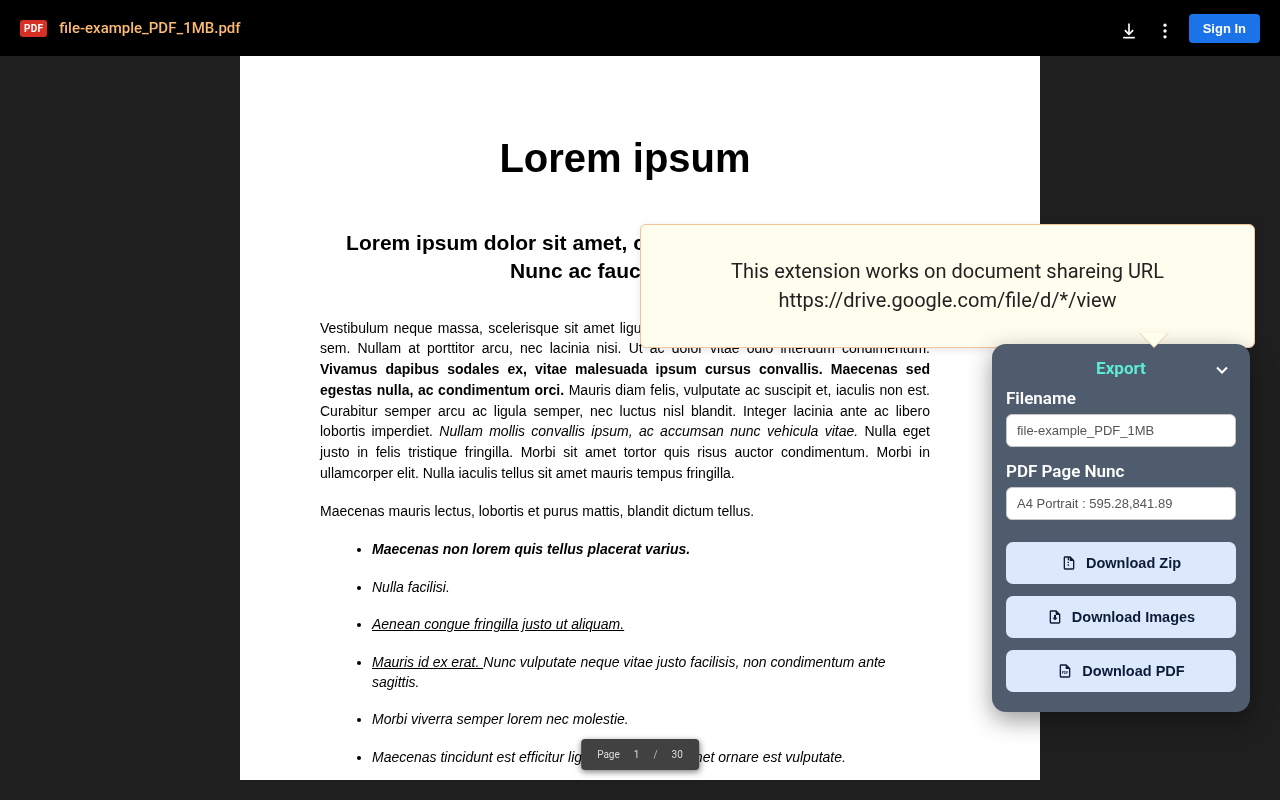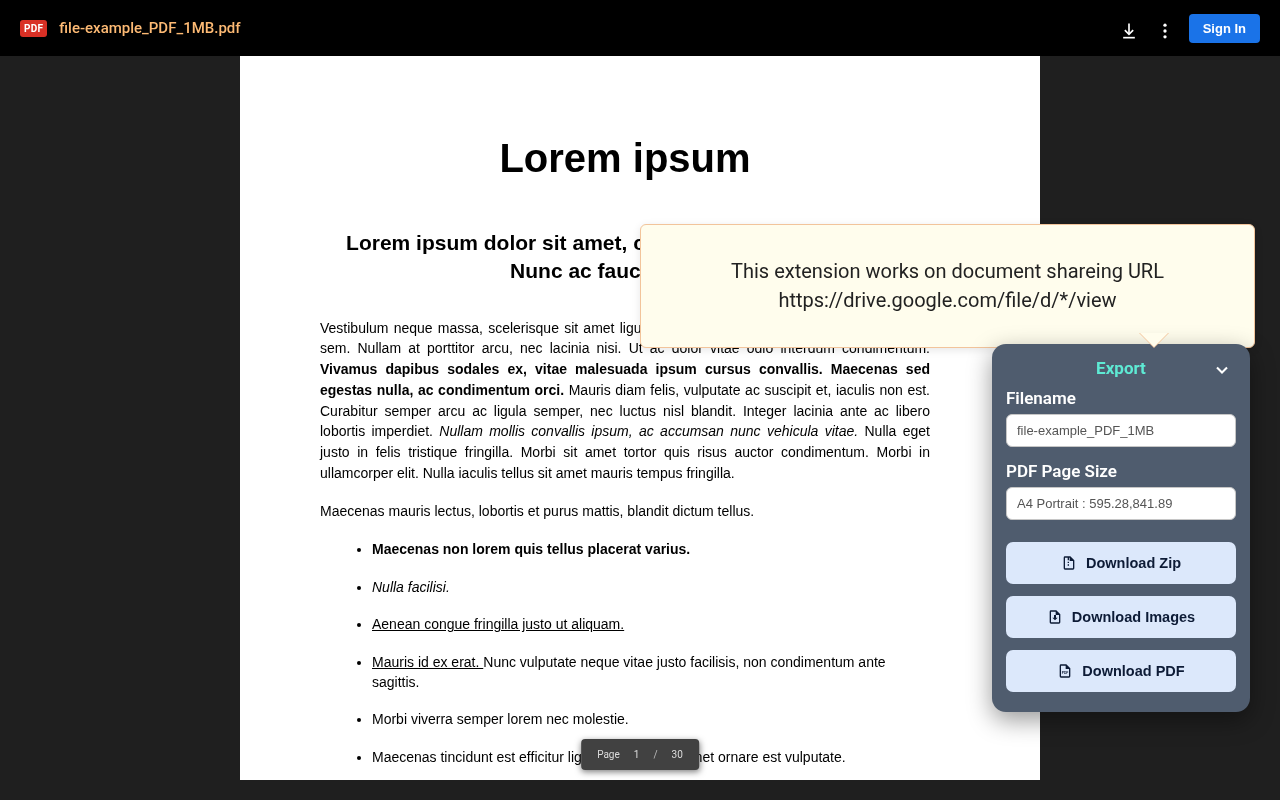--- a/index.html
+++ b/index.html
@@ -85,21 +85,21 @@
     margin-bottom: 18px;
   }
   .doc-para b { font-weight: 700; }
   .doc-para i { font-style: italic; }
   .doc-list {
     list-style: disc;
     padding-left: 52px;
     font-size: 14px;
     font-family: Arial, sans-serif;
   }
-  .doc-list li { margin-bottom: 18px; line-height: 1.4; }
+  .doc-list li { margin-bottom: 18px; line-height: 1.4; font-style: italic; }
   .doc-list li.bold { font-weight: 700; }
   .doc-list li.italic { font-style: italic; }
   .doc-list li.underline { text-decoration: underline; }
 
   .page-indicator {
     position: absolute;
     bottom: 10px;
     left: 50%;
     transform: translateX(-50%);
     background: #414141;
@@ -277,21 +277,21 @@
   <div class="export-header">
     <span>Export</span>
     <span class="export-chevron">
       <svg width="20" height="20" viewBox="0 0 24 24" fill="none" stroke="white" stroke-width="2.5">
           <path d="M6 9l6 6 6-6"></path>
         </svg>
     </span>
   </div>
   <div class="export-label">Filename</div>
   <input class="export-input" value="file-example_PDF_1MB" style="">
-  <div class="export-label">PDF Page Size</div>
+  <div class="export-label">PDF Page Nunc</div>
   <input class="export-input" value="A4 Portrait : 595.28,841.89" style="">
 
   <button class="export-btn">
     <svg width="16" height="16" viewBox="0 0 24 24" fill="#0d1b36">
         <path d="M14 2H6a2 2 0 0 0-2 2v16a2 2 0 0 0 2 2h12a2 2 0 0 0 2-2V8l-6-6zM6 20V4h4v2h2V4h1v5h5v11H6zm4-14h2v2h-2V6zm0 4h2v2h-2v-2zm0 4h2v2h-2v-2z"></path>
       </svg>
     <span>Download Zip</span>
   </button>
   <button class="export-btn">
     <svg width="16" height="16" viewBox="0 0 24 24" fill="#0d1b36">

